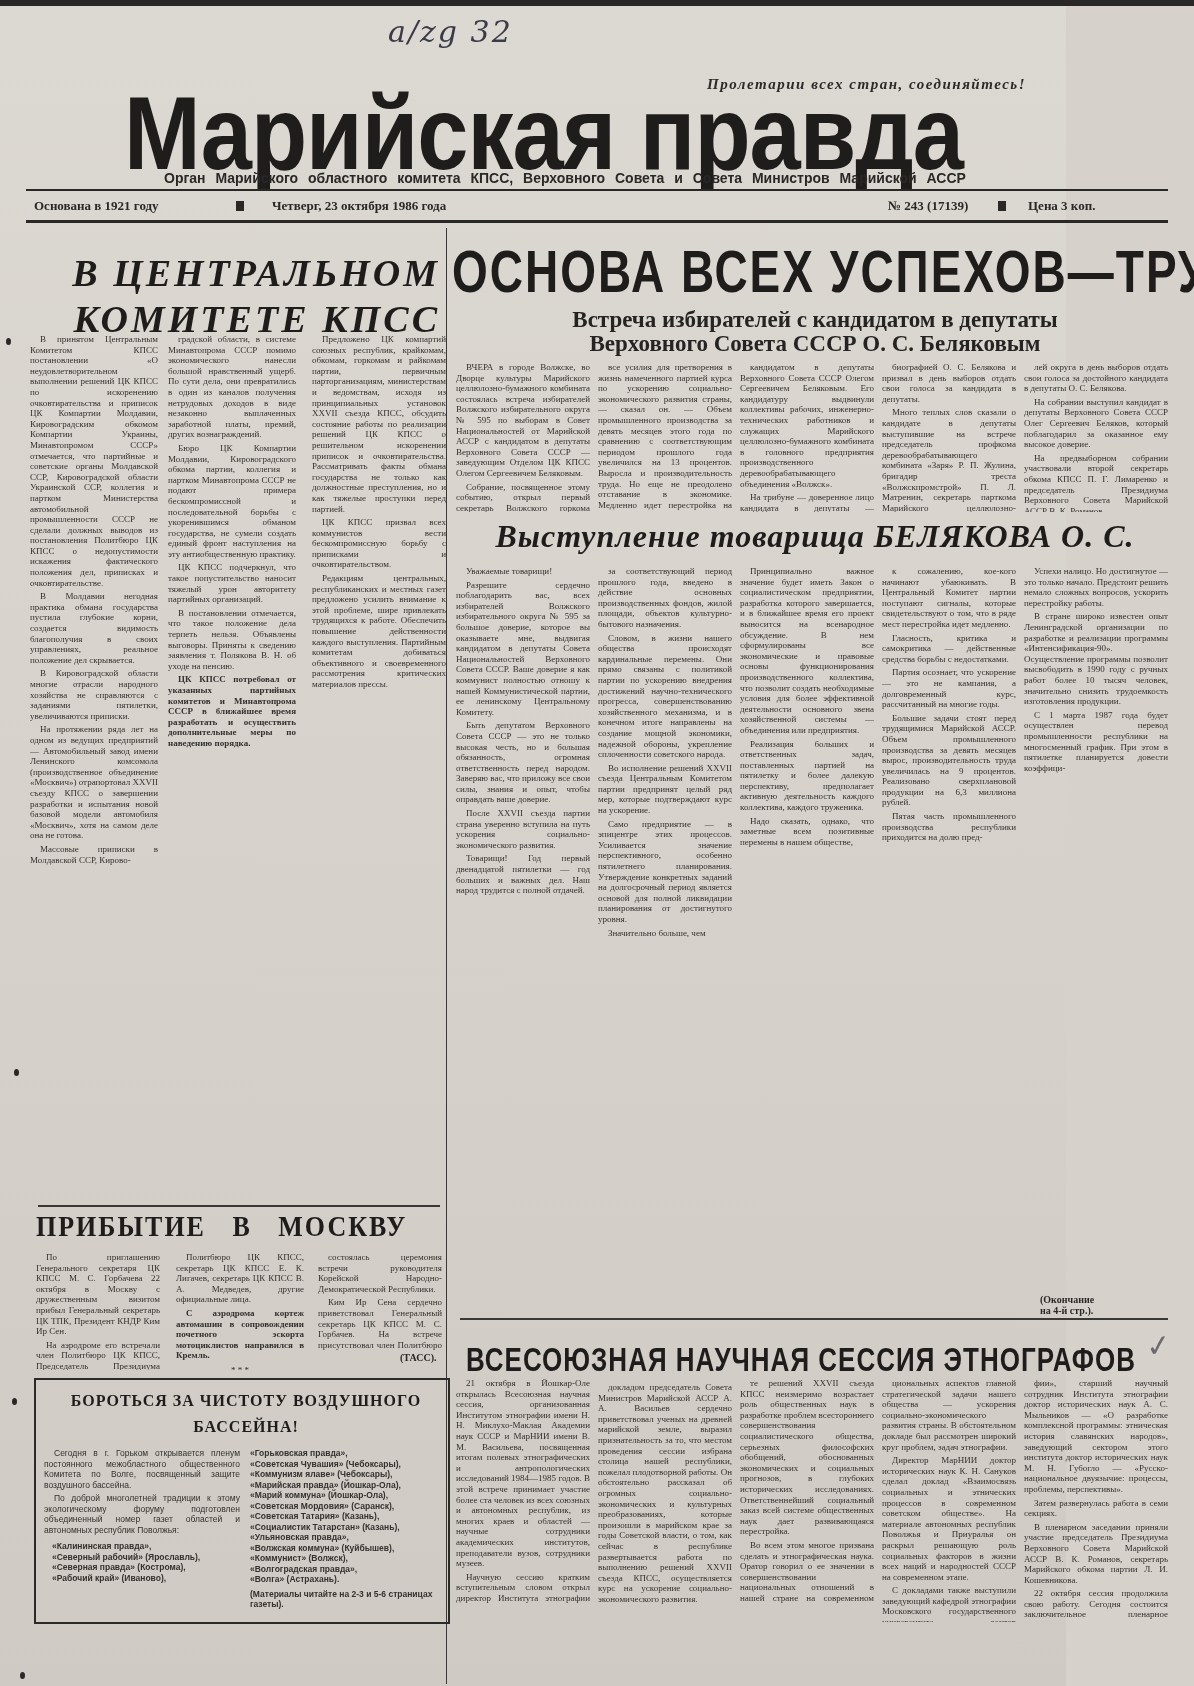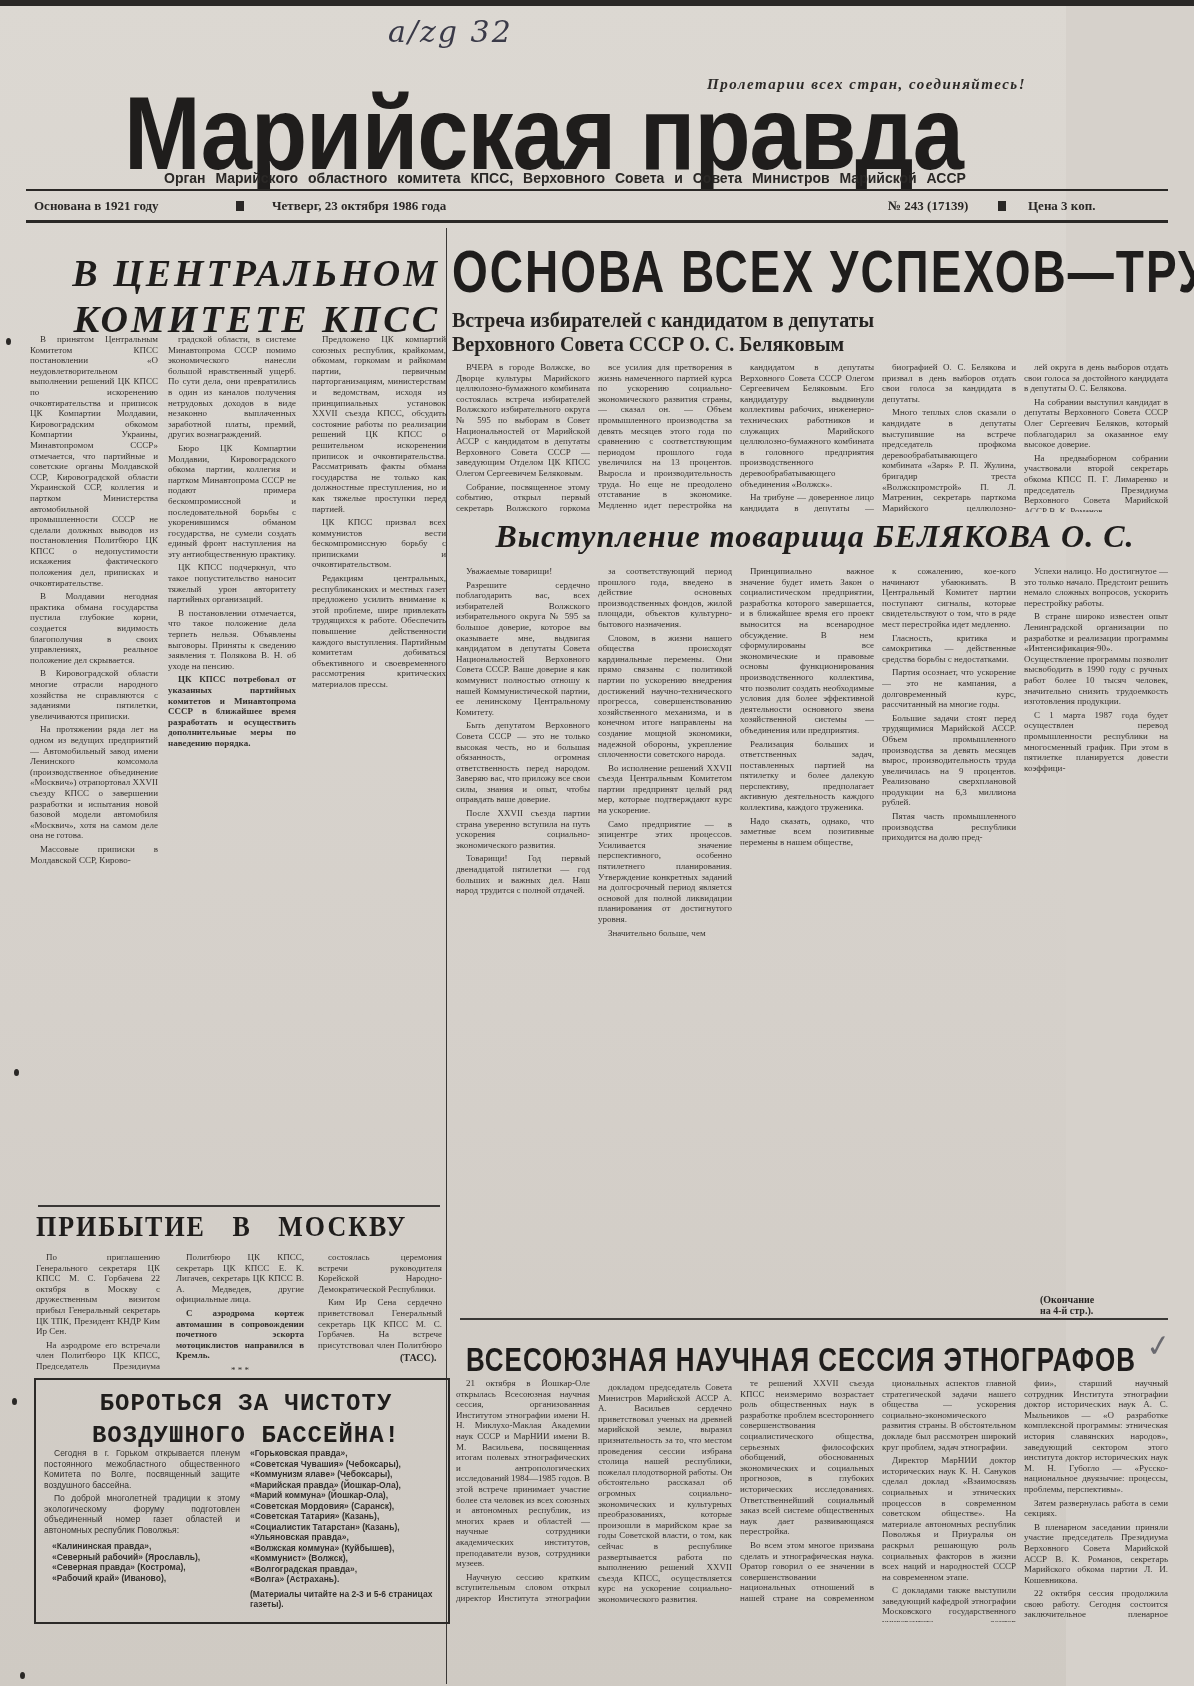--- a/index.html
+++ b/index.html
@@ -19,26 +19,26 @@
   .organ { position:absolute; left:164px; top:170px; font-family:"Liberation Sans", sans-serif; font-weight:bold; font-size:14px; word-spacing:6px; color:#2a2826; }
   .rule1 { position:absolute; left:26px; top:189px; width:1142px; height:2px; background:#2a2826; }
   .dateline { position:absolute; left:26px; top:194px; width:1142px; height:24px; font-size:13px; font-weight:bold; color:#2a2826; }
   .dateline span { position:absolute; top:4px; }
   .sq { display:inline-block; width:8px; height:10px; background:#2a2826; }
   .rule2 { position:absolute; left:26px; top:220px; width:1142px; height:3px; background:#2a2826; }
   .vrule { position:absolute; width:1px; background:#3a3836; }
   .hrule { position:absolute; height:2px; background:#3a3836; }
   .h-ck { position:absolute; left:30px; top:250px; width:410px; font-family:"Liberation Serif", serif; font-weight:bold; font-style:italic; font-size:38px; line-height:46px; text-align:right; letter-spacing:3px; color:#1f1d1c; }
   .h-main { position:absolute; left:452px; top:236px; width:726px; font-family:"Liberation Sans", sans-serif; font-weight:bold; font-size:46px; letter-spacing:2px; color:#1f1d1c; transform:scaleY(1.3); transform-origin:top left; white-space:nowrap; }
-  .sub-main { position:absolute; left:452px; top:308px; width:726px; font-family:"Liberation Serif", serif; font-weight:bold; font-size:20px; line-height:24px; color:#262422; }
+  .sub-main { position:absolute; left:452px; top:308px; width:726px; text-align:center; font-family:"Liberation Serif", serif; font-weight:bold; font-size:23px; line-height:24px; color:#262422; }
   .h-speech { position:absolute; left:452px; top:518px; width:726px; text-align:center; font-family:"Liberation Serif", serif; font-weight:bold; font-style:italic; font-size:32px; letter-spacing:1px; color:#1f1d1c; }
   .h-arrive { position:absolute; left:36px; top:1210px; width:400px; font-family:"Liberation Serif", serif; font-weight:bold; font-size:26px; letter-spacing:2px; word-spacing:18px; color:#1f1d1c; transform:scaleY(1.15); transform-origin:top left; }
   .h-ethno { position:absolute; left:466px; top:1340px; width:700px; font-family:"Liberation Sans", sans-serif; font-weight:bold; font-size:26px; letter-spacing:1px; color:#1f1d1c; transform:scaleY(1.3); transform-origin:top left; white-space:nowrap; }
   .box { position:absolute; left:34px; top:1378px; width:412px; height:242px; border:2px solid #2c2a28; }
-  .h-box { position:absolute; left:14px; top:8px; width:392px; font-family:Liberation Mono, monospace; font-weight:bold; font-size:24px; line-height:32px; letter-spacing:1px; color:#1f1d1c; text-align:center; }
+  .h-box { position:absolute; left:14px; top:8px; width:392px; font-family:Liberation Serif, serif; font-weight:bold; font-size:16px; line-height:26px; letter-spacing:1px; color:#1f1d1c; text-align:center; }
   .col { position:absolute; font-size:9px; line-height:10.6px; color:#34312e; text-align:justify; overflow:hidden; }
   .col p { margin:0 0 3px 0; text-indent:10px; }
   .bold { font-weight:bold; }
   .sans { font-family:"Liberation Sans", sans-serif; }
   .tass, .cont { position:absolute; font-weight:bold; font-size:10px; color:#2a2826; }
   .check { position:absolute; left:1146px; top:1328px; font-family:"DejaVu Sans", sans-serif; font-size:30px; color:#6a6a70; transform:rotate(-8deg); }
   .dot { position:absolute; width:5px; height:7px; background:#2a2826; border-radius:50%; }
 </style>
 </head>
 <body>

